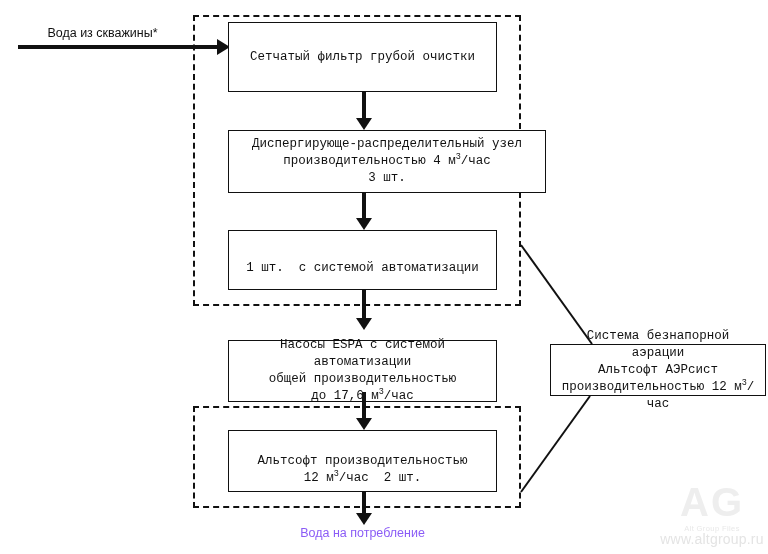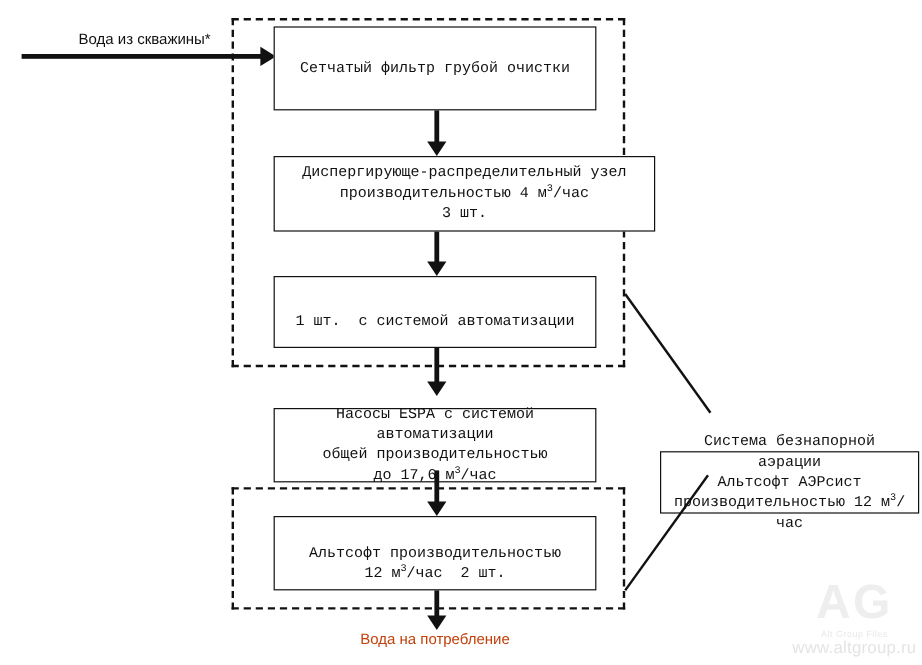--- a/index.html
+++ b/index.html
@@ -41,21 +41,21 @@
     font-size: 12.5px;
     line-height: 17px;
     color: #111111;
     padding: 2px 6px;
   }
   #box-strainer      { left: 228px; top: 22px;  width: 269px; height: 70px; }
   #box-disperser     { left: 228px; top: 130px; width: 318px; height: 63px; }
   #box-storage-tank  { left: 228px; top: 230px; width: 269px; height: 60px; }
   #box-pumps         { left: 228px; top: 330px; width: 269px; height: 62px; margin-top: 10px; }
   #box-turbidity     { left: 228px; top: 430px; width: 269px; height: 62px; }
-  #box-aeration      { left: 550px; top: 344px; width: 216px; height: 52px; margin-top: 32px; }
+  #box-aeration      { left: 550px; top: 344px; width: 216px; height: 52px; }
 
   .proc-box .box-text { display: block; width: 100%; font-family: Liberation Mono, monospace; }
   .proc-box sup { font-size: 8.5px; vertical-align: super; line-height: 0; }
 
   
   .v-arrow {
     position: absolute;
     left: 362px;
     width: 4px;
     background: #111111;
@@ -91,38 +91,38 @@
     position: absolute;
     right: -12px; top: 50%;
     transform: translateY(-50%);
     width: 0; height: 0;
     border-top: 8px solid transparent;
     border-bottom: 8px solid transparent;
     border-left: 13px solid #111111;
   }
   #label-inlet {
     position: absolute;
-    left: 18px;
+    left: 0;
     top: 26px;
     width: 205px;
     text-align: center;
     font-size: 12.5px;
     color: #111111;
     white-space: nowrap;
   }
 
   
   #label-output {
     position: absolute;
     left: 228px;
     top: 526px;
     width: 269px;
     text-align: center;
     font-size: 12.5px;
-    color: #c2410c;
+    color: #8b5cf6;
   }
 
   
   #diagonals { position: absolute; left: 0; top: 0; width: 768px; height: 554px; pointer-events: none; }
 
   
   #watermark {
     position: absolute;
     right: 4px;
     bottom: 2px;

